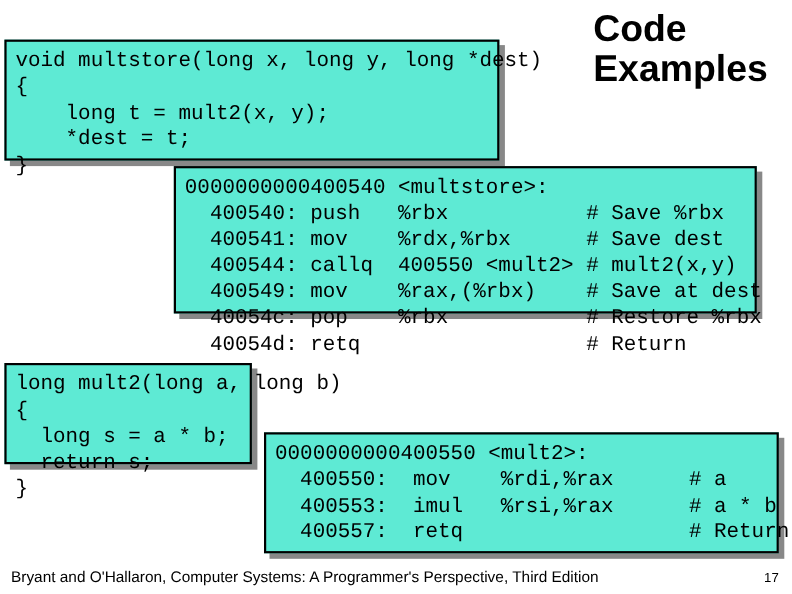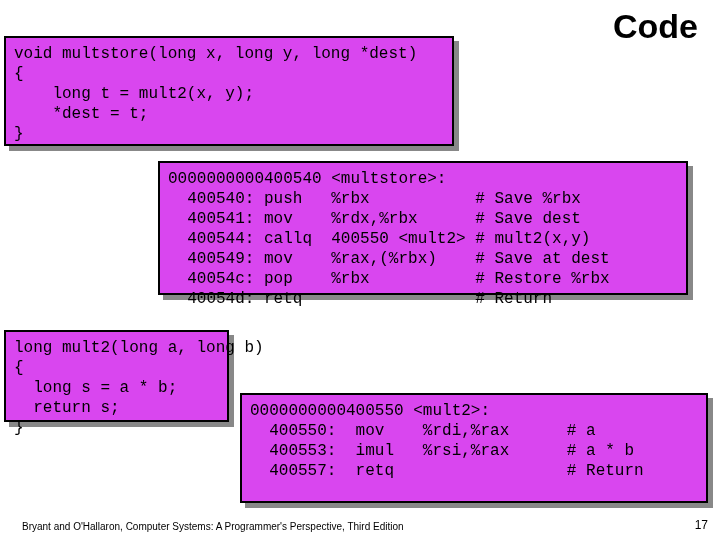--- a/index.html
+++ b/index.html
@@ -16,55 +16,56 @@
     top: 8px;
     right: 22px;
     font-size: 34px;
     font-weight: bold;
     color: #000;
     text-align: left;
     line-height: 1.1;
   }
   .codebox {
     position: absolute;
-    background: #d946ef;
+    background: #5eead4;
     border: 2px solid #000;
     padding: 6px 8px;
     font-family: "Courier New", monospace;
-    font-size: 16px;
+    font-size: 19px;
     line-height: 1.25;
     white-space: pre;
     box-shadow: 5px 5px 0 #888;
     color: #000;
   }
   .box1 { top: 36px; left: 4px; width: 450px; height: 110px; }
-  .box2 { top: 161px; left: 158px; width: 530px; height: 134px; z-index: 2; }
+  .box2 { top: 151px; left: 158px; width: 530px; height: 134px; z-index: 2; }
   .box3 { top: 330px; left: 4px; width: 225px; height: 92px; }
   .box4 { top: 354px; left: 240px; width: 468px; height: 110px; z-index: 2; margin-top: 39px; }
   .footer {
     position: absolute;
     bottom: 8px;
-    left: 22px;
-    font-size: 10px;
+    left: 10px;
+    font-size: 14px;
     color: #000;
   }
   .pagenum {
     position: absolute;
     bottom: 8px;
     right: 12px;
     font-size: 12px;
     color: #000;
     margin-left: 10px;
   }
 </style>
 </head>
 <body>
 
 <div class="title">
   <span>Code</span><br>
+  <span>Examples</span>
 </div>
 
 <div class="codebox box1">void multstore(long x, long y, long *dest)
 {
     long t = mult2(x, y);
     *dest = t;
 }</div>
 
 <div class="codebox box2">0000000000400540 &lt;multstore&gt;:
   400540: push   %rbx           # Save %rbx

